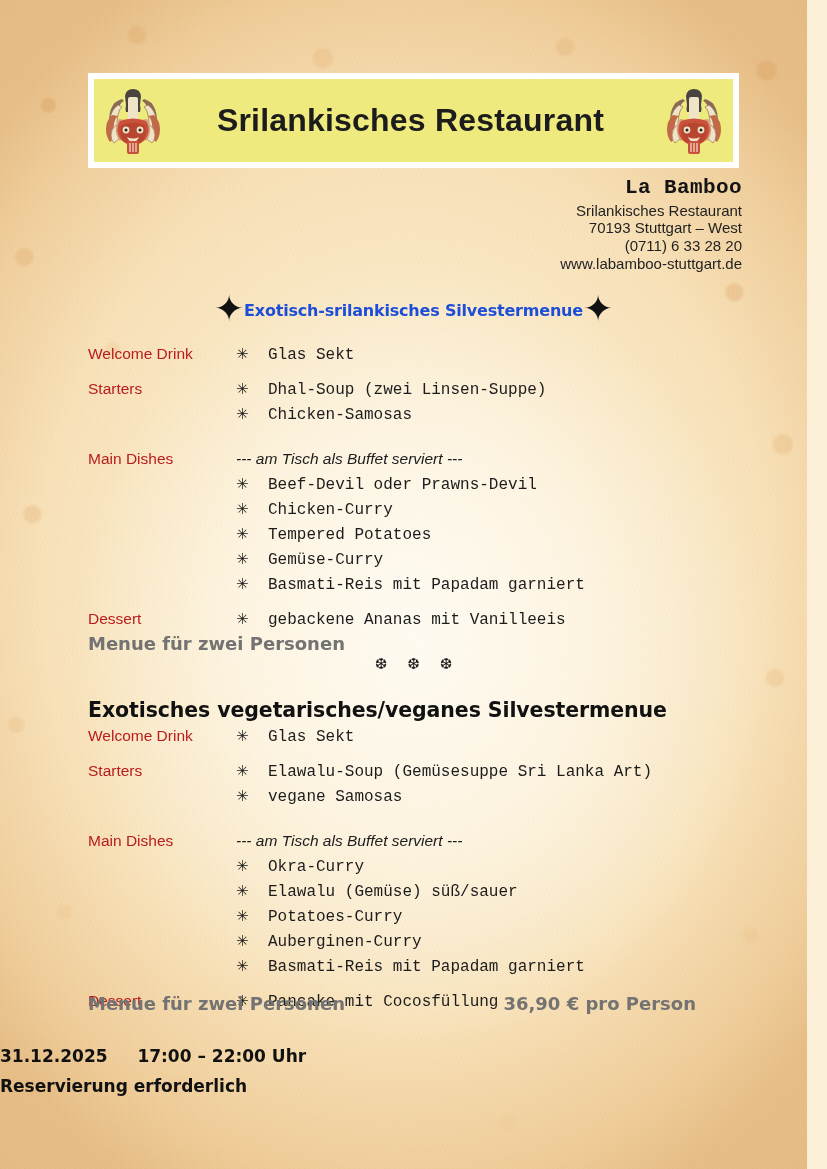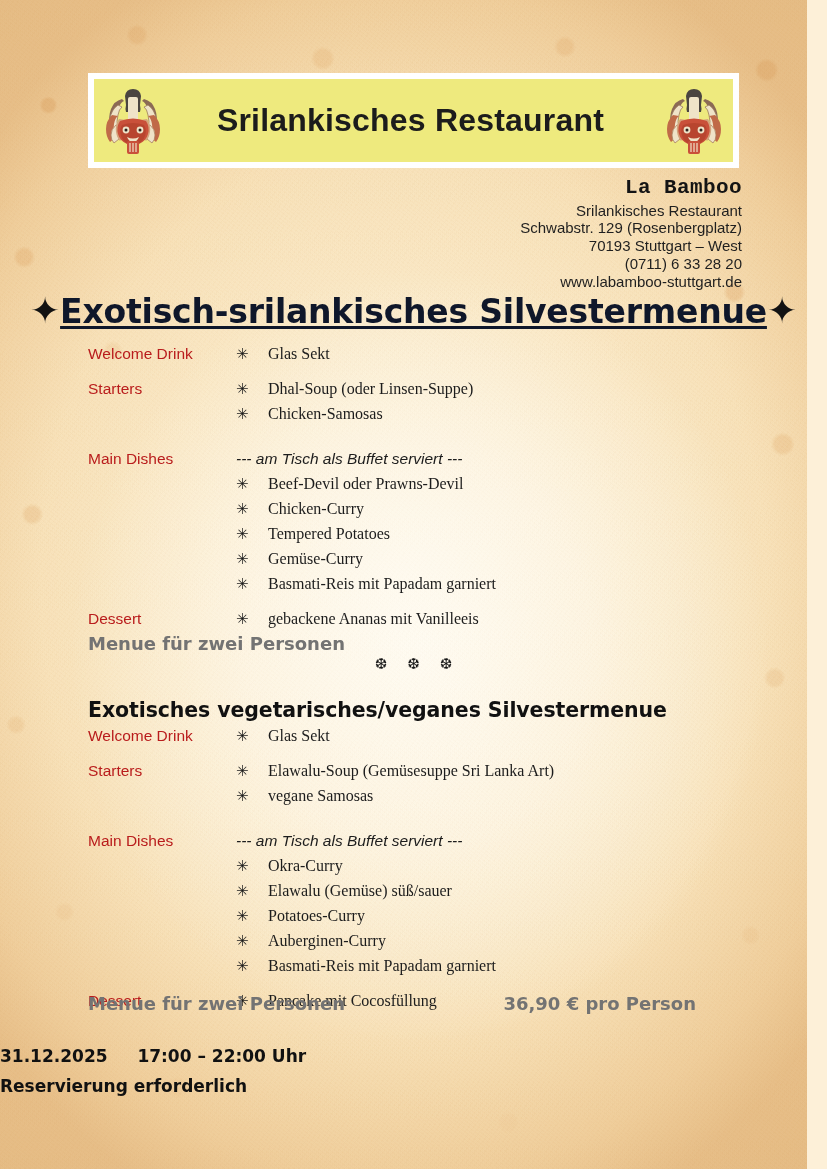--- a/index.html
+++ b/index.html
@@ -150,23 +150,22 @@
   .main-title .star {
     font-size: 36px;
     line-height: 1;
     color: #121212;
     position: relative;
     top: -1px;
   }
   .main-title .ttl {
     font-family: "DejaVu Sans", sans-serif;
     font-weight: bold;
-    font-size: 33px;
-    color: #0f172a;
-    text-decoration: underline;
+    font-size: 16px;
+    color: #1d4ed8;
     text-underline-offset: 3px;
     letter-spacing: -0.2px;
   }
 
   
   .section {
     position: absolute;
     left: 88px;
     width: 660px;
   }
@@ -183,21 +182,21 @@
     color: #b91c1c;
   }
   .row .bullet {
     width: 32px;
     flex: 0 0 32px;
     font-size: 15px;
     color: #1a1a1a;
     text-align: left;
   }
   .row .item {
-    font-family: Liberation Serif, serif;
+    font-family: Liberation Mono, monospace;
     font-size: 16px;
     color: #1c1c1c;
     white-space: nowrap;
   }
   .row .note {
     font-family: "Liberation Sans", sans-serif;
     font-size: 15.5px;
     font-style: italic;
     color: #1c1c1c;
     text-align: center;
@@ -319,21 +318,20 @@
             <rect x="25" y="56" width="12" height="13" rx="2" fill="#c9503a"></rect>
             <path d="M28 58 l0 9 M31 58 l0 9 M34 58 l0 9" stroke="#efe3c8" stroke-width="1.2"></path>
           </g>
         </svg>
       </div>
     </div>
 
     <div class="addr">
       <div class="name">La Bamboo</div>
       <div class="line">Srilankisches Restaurant</div>
-      <div class="line">Schwabstr. 129 (Rosenbergplatz)</div>
       <div class="line">70193 Stuttgart – West</div>
       <div class="line">(0711) 6 33 28 20</div>
       <div class="line">www.labamboo-stuttgart.de</div>
     </div>
 
     <div class="main-title">
       <span class="star">✦</span>
       <span class="ttl">Exotisch-srilankisches Silvestermenue</span>
       <span class="star">✦</span>
     </div>
@@ -341,21 +339,21 @@
     <div class="section" id="menu1" style="top: 345px;">
         <div class="row">
           <span class="label">Welcome Drink</span>
           <span class="bullet">✳</span>
           <span class="item">Glas Sekt</span>
         </div>
         <div class="spacer-sm"></div>
         <div class="row">
           <span class="label">Starters</span>
           <span class="bullet">✳</span>
-          <span class="item">Dhal-Soup (oder Linsen-Suppe)</span>
+          <span class="item">Dhal-Soup (zwei Linsen-Suppe)</span>
         </div>
         <div class="row">
           <span class="label"></span>
           <span class="bullet">✳</span>
           <span class="item">Chicken-Samosas</span>
         </div>
         <div class="spacer-md"></div>
         <div class="row">
           <span class="label">Main Dishes</span>
           <span class="note">--- am Tisch als Buffet serviert ---</span>

